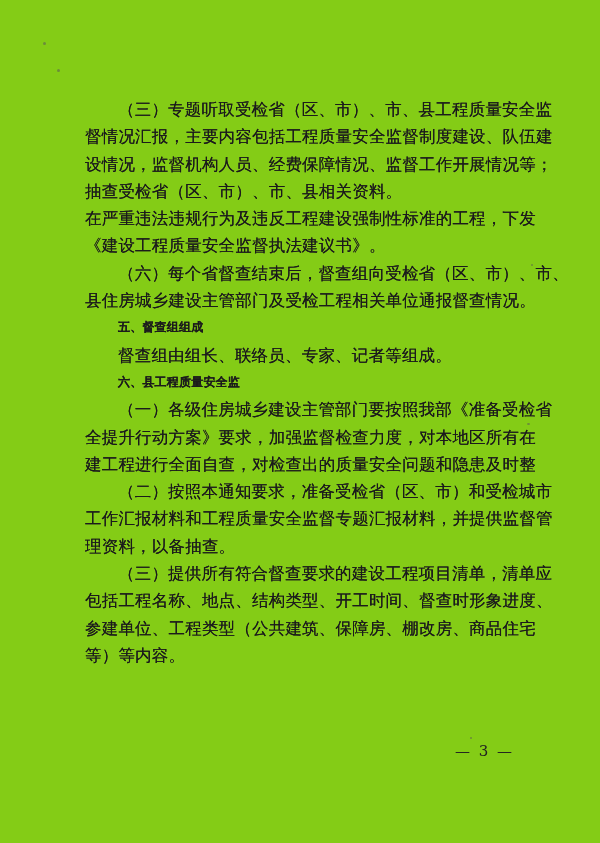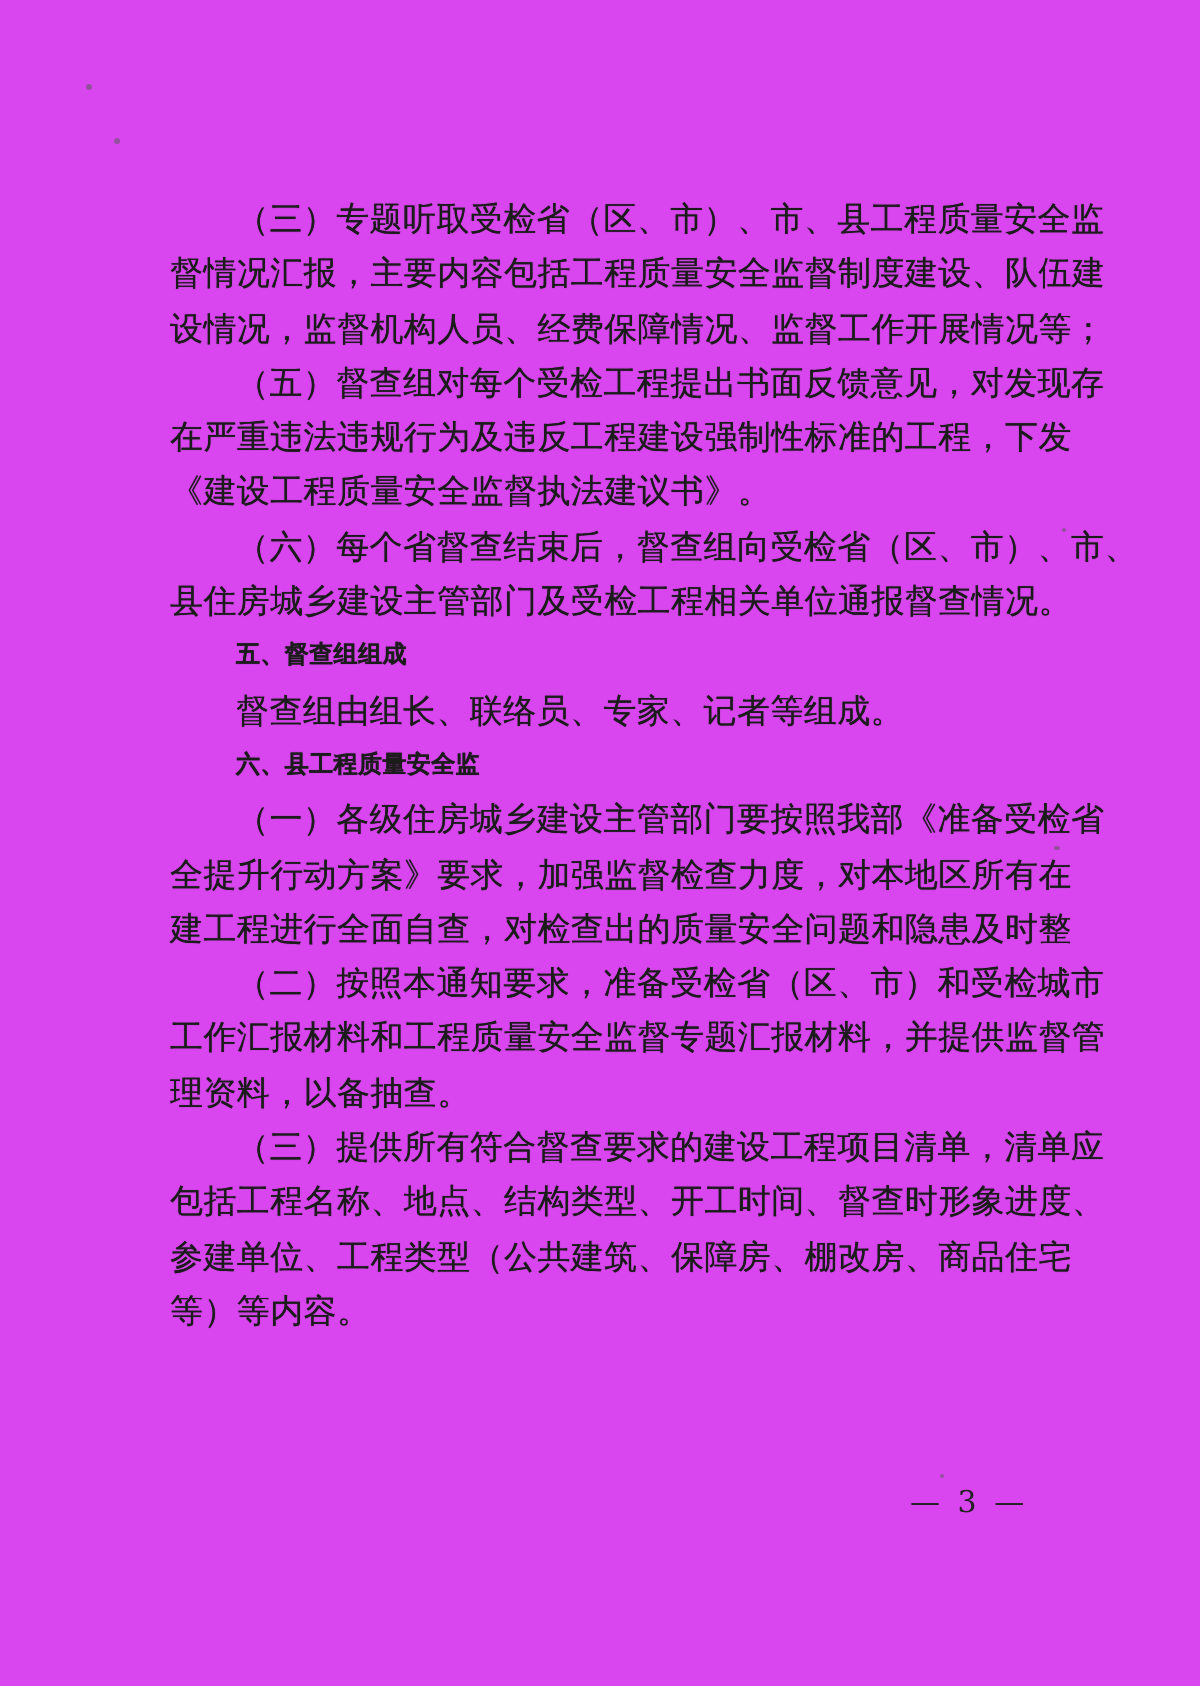--- a/index.html
+++ b/index.html
@@ -4,21 +4,21 @@
 <style>
   html, body { margin: 0; padding: 0; }
   body {
     width: 600px; height: 843px;
     background: #ffffff;
     font-family: "DejaVu Serif", "Liberation Serif", serif;
   }
   .page {
     position: relative;
     width: 600px; height: 843px;
-    background: #d946ef;
+    background: #84cc16;
     color: #1b1b1b;
     overflow: hidden;
   }
   .textblock {
     position: absolute;
     left: 85px; top: 96px;
     width: 440px;
   }
   .line {
     height: 27.3px;
@@ -56,23 +56,23 @@
   <div class="speck" style="left:57px; top:69px; width:3px; height:3px;"></div>
   <div class="speck" style="left:527px; top:423px; width:3px; height:2px;"></div>
   <div class="speck" style="left:531px; top:264px; width:2px; height:2px;"></div>
   <div class="speck" style="left:470px; top:737px; width:2px; height:2px;"></div>
 
   <div class="textblock">
 
     <div class="line indent">（三）专题听取受检省（区、市）、市、县工程质量安全监</div>
     <div class="line">督情况汇报，主要内容包括工程质量安全监督制度建设、队伍建</div>
     <div class="line">设情况，监督机构人员、经费保障情况、监督工作开展情况等；</div>
+    <div class="line">抽查受检省（区、市）、市、县相关资料。</div>
 
 
-    <div class="line indent">（五）督查组对每个受检工程提出书面反馈意见，对发现存</div>
     <div class="line">在严重违法违规行为及违反工程建设强制性标准的工程，下发</div>
     <div class="line">《建设工程质量安全监督执法建议书》。</div>
 
     <div class="line indent">（六）每个省督查结束后，督查组向受检省（区、市）、市、</div>
     <div class="line">县住房城乡建设主管部门及受检工程相关单位通报督查情况。</div>
 
     <div class="line indent heading">五、督查组组成</div>
 
     <div class="line indent">督查组由组长、联络员、专家、记者等组成。</div>
 

